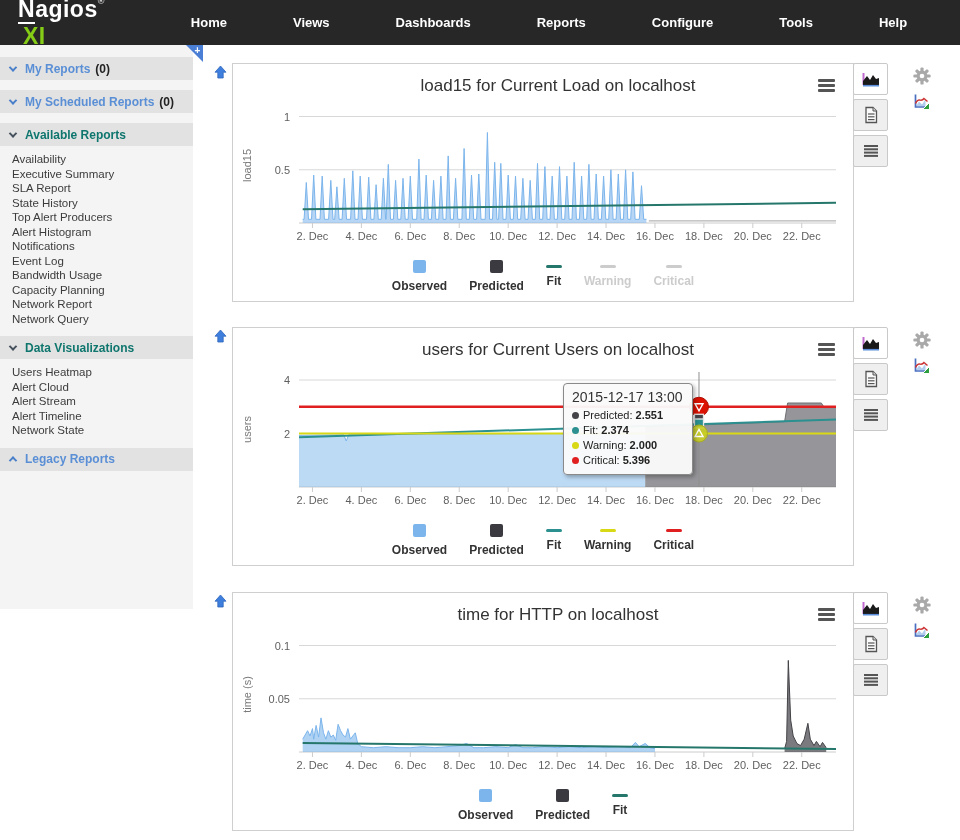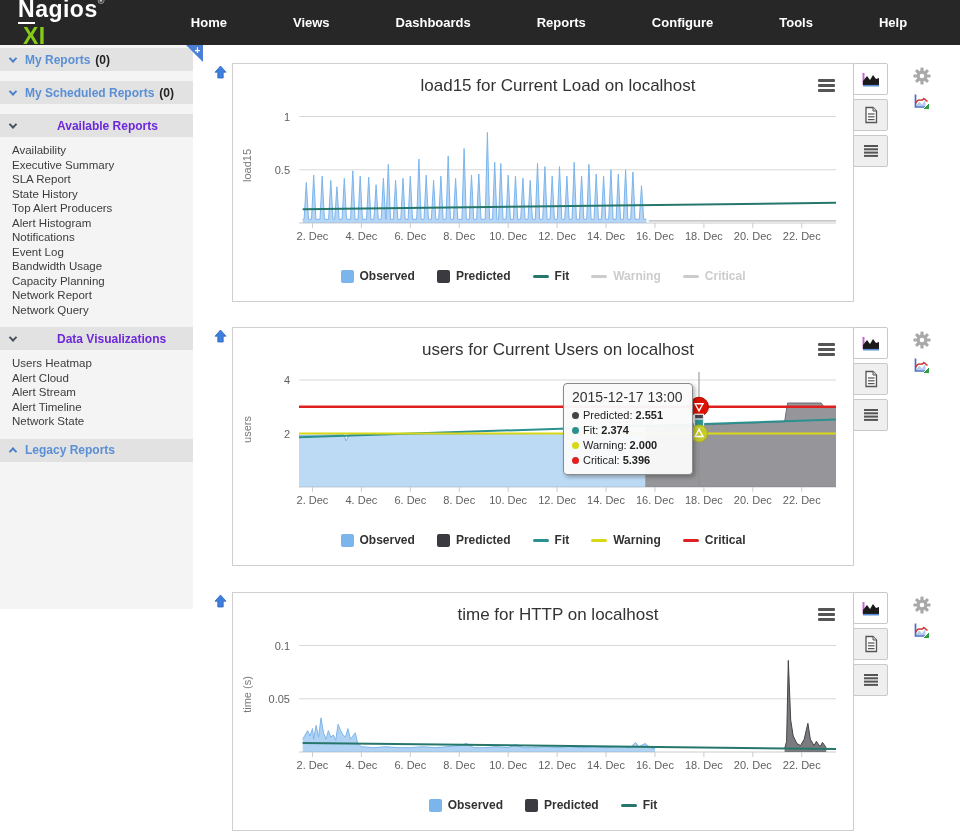--- a/index.html
+++ b/index.html
@@ -11,27 +11,27 @@
             display:flex; align-items:center; }
   .logo { margin-left:18px; font-size:23px; font-weight:bold; letter-spacing:0.5px; cursor:pointer; }
   .logo .n-main { color:#ffffff; }
   .logo .n-main .nu { border-bottom:2px solid #ffffff; }
   .logo .reg { color:#ffffff; font-size:9px; vertical-align:top; font-weight:normal; }
   .logo .n-sub { color:#84cc16; margin-left:5px; }
   .nav-items { display:flex; margin-left:58px; gap:38px; }
   .nav-item { color:#ffffff; font-size:13px; font-weight:bold; cursor:pointer;padding-left:28px; }
 
   
-  .sidebar { position:absolute; left:0; top:45px; width:193px; height:564px; background:#f4f4f4; padding-top:3px; }
+  .sidebar { position:absolute; left:0; top:45px; width:193px; height:564px; background:#f4f4f4; padding-top:12px; }
   .side-section-header { background:#e2e2e2; height:23px; display:flex; align-items:center;
                          padding-left:8px; margin-bottom:10px; cursor:pointer; }
   .side-section-header .lbl { font-size:12px; font-weight:bold; }
   .side-section-header .cnt { font-size:12px; font-weight:bold; color:#222; margin-left:5px; }
   .side-section-header.link .lbl { color:#5a8fd6; }
-  .side-section-header.plain .lbl { color:#6d28d9;margin-left:32px; }
+  .side-section-header.plain .lbl { color:#0f766e; }
   .chev { display:inline-block; width:6px; height:6px; border-right:2px solid #44505c;
           border-bottom:2px solid #44505c; margin:0 9px 0 2px; }
   .chev.down { transform:rotate(45deg) translate(-1px,-1px); }
   .chev.up { transform:rotate(-135deg) translate(-1px,-1px); }
   .side-section-header.link .chev { border-color:#4a7fc9; }
   .side-items { margin:-4px 0 10px 0; }
   .side-item { font-size:11.5px; color:#3c3c3c; line-height:14.5px; padding-left:12px; cursor:pointer; }
   .corner-toggle { position:absolute; left:186px; top:45px; width:17px; height:17px; cursor:pointer; }
   .corner-toggle svg { display:block; }
 
@@ -39,21 +39,21 @@
   .chart-wrap { position:absolute; left:213px; width:747px; height:239px; }
   .collapse-btn { position:absolute; left:0; top:2px; width:16px; height:16px; cursor:pointer; }
   .panel { position:absolute; left:19px; top:0; width:622px; height:239px;
            border:1px solid #cfcfcf; background:#ffffff;padding-left:30px; }
   .chart-title { text-align:center; margin-top:12px; font-size:17px; color:#333333; }
   .burger { position:absolute; right:18px; top:15px; width:17px; cursor:pointer; }
   .burger span { display:block; height:3px; background:#555555; margin-bottom:2px; border-radius:1px; }
   .chart-svg { position:absolute; left:2px; top:34px; width:616px; height:156px; }
   .legend { position:absolute; left:0; top:198px; width:100%; height:28px;
             display:flex; justify-content:center; align-items:center; gap:22px; }
-  .leg-item { display:flex; align-items:center; gap:6px; cursor:pointer; }
+  .leg-item { display:flex; align-items:center; gap:6px; cursor:pointer;flex-direction:column; }
   .leg-item .sw-rect { width:13px; height:13px; border-radius:2px; }
   .leg-item .sw-line { width:16px; height:3px; border-radius:2px; }
   .leg-item .leg-label { font-size:12px; font-weight:bold; color:#333333; }
   .leg-item.disabled .leg-label { color:#cccccc; }
 
   .tabstack { position:absolute; left:640px; top:0; width:36px; }
   .tabbtn { width:35px; height:32px; border:1px solid #c9c9c9; background:#efefef; border-radius:2px;
             margin-bottom:4px; display:flex; align-items:center; justify-content:center; cursor:pointer; }
   .tabbtn.active { background:#ffffff; }
   .gearbtn { position:absolute; left:700px; top:4px; width:18px; height:18px; cursor:pointer; }

